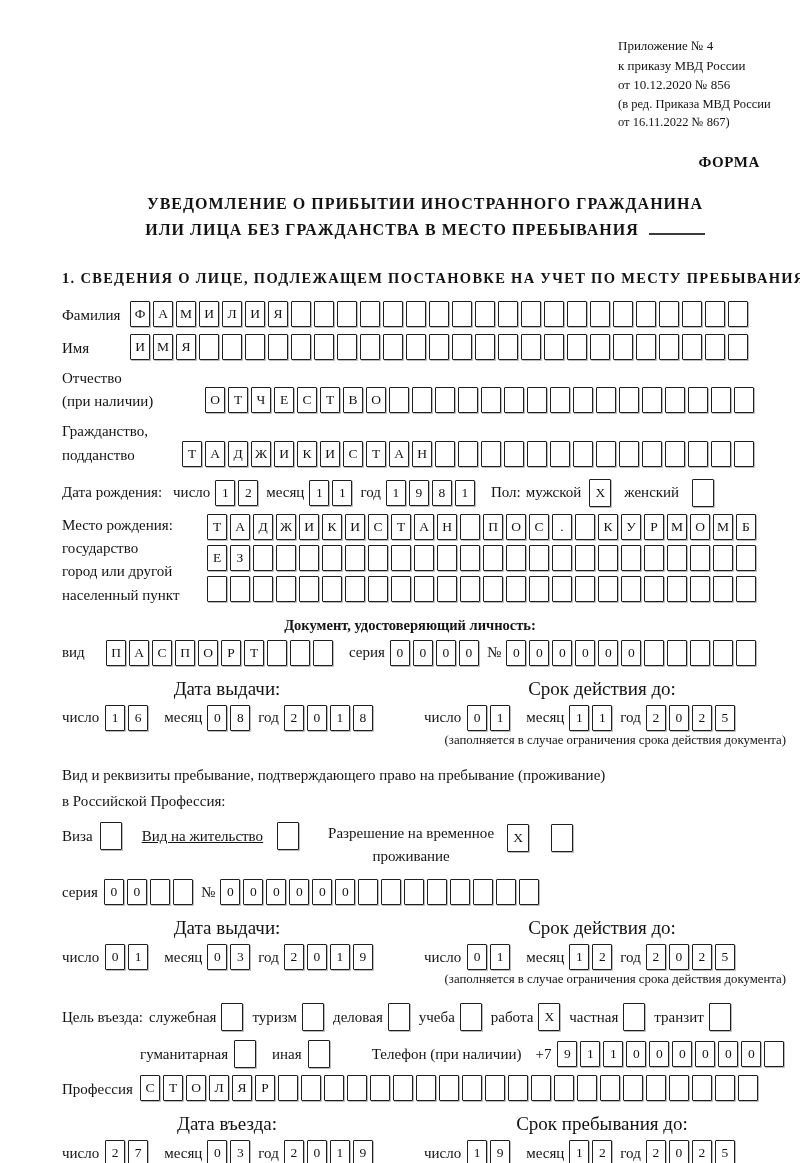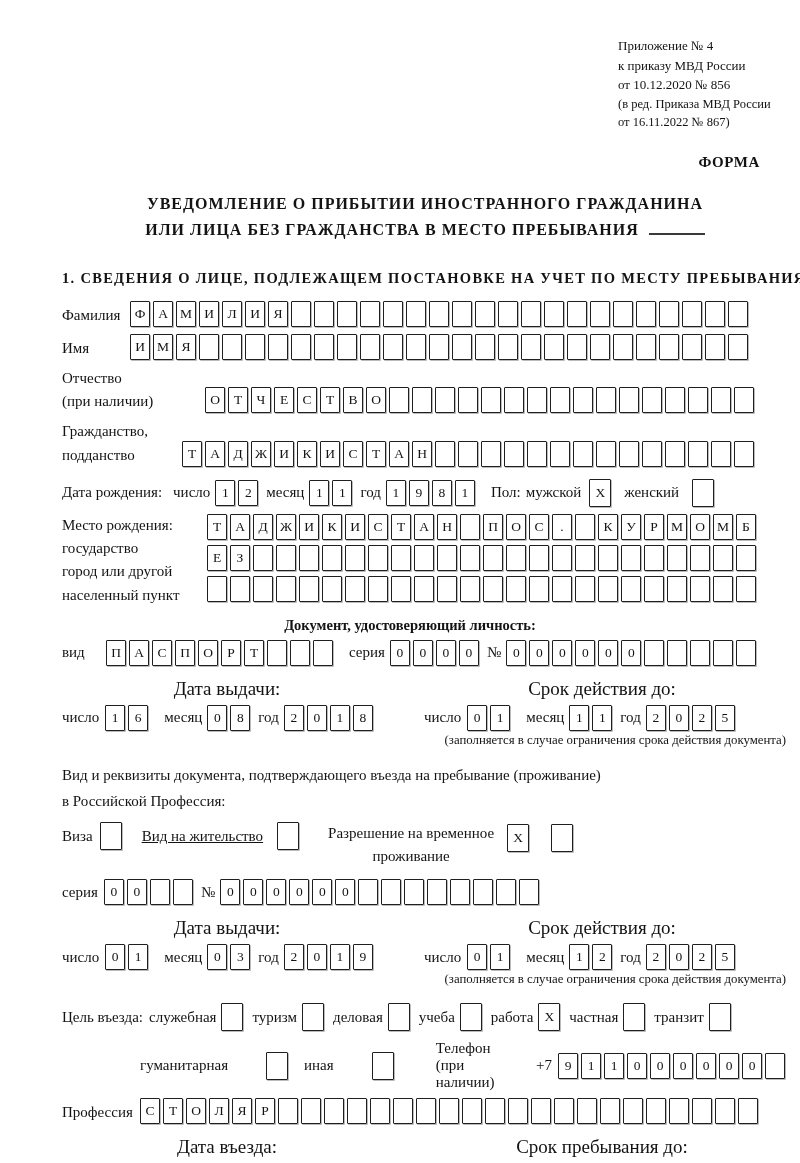--- a/index.html
+++ b/index.html
@@ -43,21 +43,21 @@
   .opt{display:flex;align-items:center;}
   .opt .cellrow{margin-left:7px;}
   .opt-block{display:flex;align-items:flex-start;}
   .opt-block .blk{text-align:center;font-size:15px;line-height:1.5;}
   .blk1{width:176px;} .blk2{width:190px;}
   .opt-block .cellrow{margin-left:8px;margin-top:2px;}
   .purpose-row{display:flex;align-items:center;margin-top:16px;}
   .purpose-row .opt{margin-right:9px;}
   .purpose-row .opt .cellrow{margin-left:5px;}
   .purpose-row2{display:flex;align-items:center;margin-top:9px;margin-left:78px;}
-  .purpose-row2 .opt{margin-right:16px;gap:32px;}
+  .purpose-row2 .opt{margin-right:16px;}
   .purpose-row2 .opt .cellrow{margin-left:6px;}
   .phone-label{margin-left:26px;margin-right:14px;}
   .phone-prefix{margin-right:6px;}
   .mt12{margin-top:12px;} .mt14{margin-top:14px;}
 </style>
 </head>
 <body>
 
 <div class="page">
 
@@ -413,21 +413,21 @@
             <span class="cell">0</span>
             <span class="cell">2</span>
             <span class="cell">5</span>
           </span>
       </div>
     </div>
   </div>
   <div class="note">(заполняется в случае ограничения срока действия документа)</div>
 
   <div class="residence-head">
-    <div>Вид и реквизиты документа, подтверждающего въезда на пребывание (проживание)</div>
+    <div>Вид и реквизиты пребывание, подтверждающего право на пребывание (проживание)</div>
     <div>в Российской Профессия:</div>
   </div>
 
   <div class="options-row">
     <span class="opt" style="margin-right:20px;">
       <span>Виза</span>
       <span class="cellrow cb">
           <span class="cell"></span>
         </span>
     </span>

